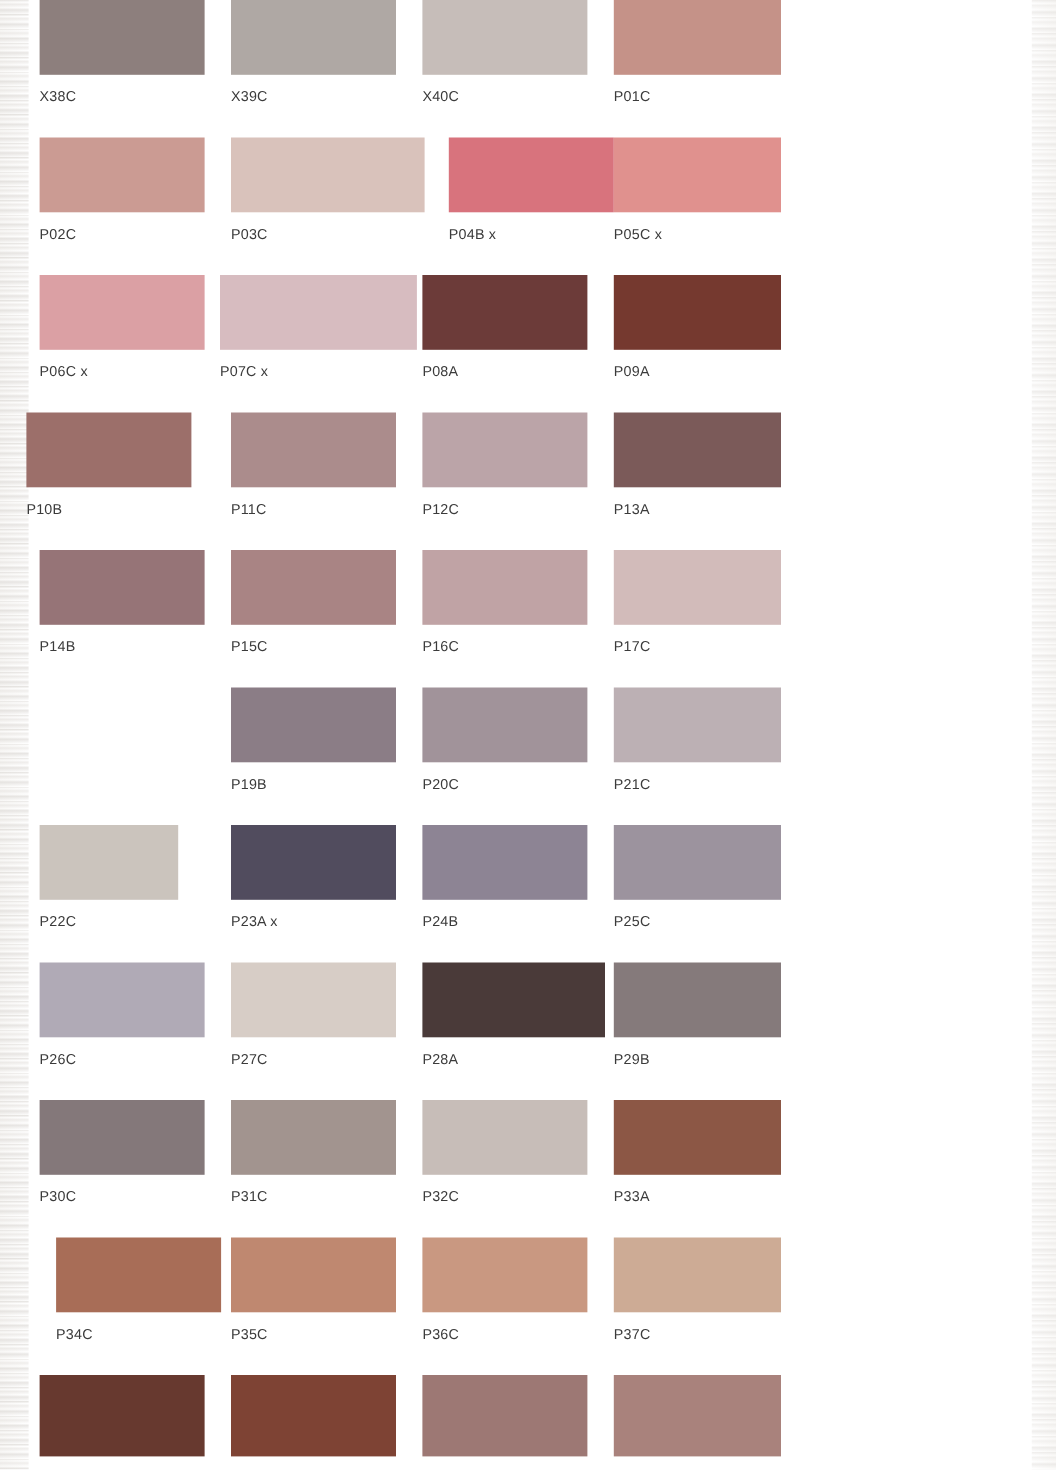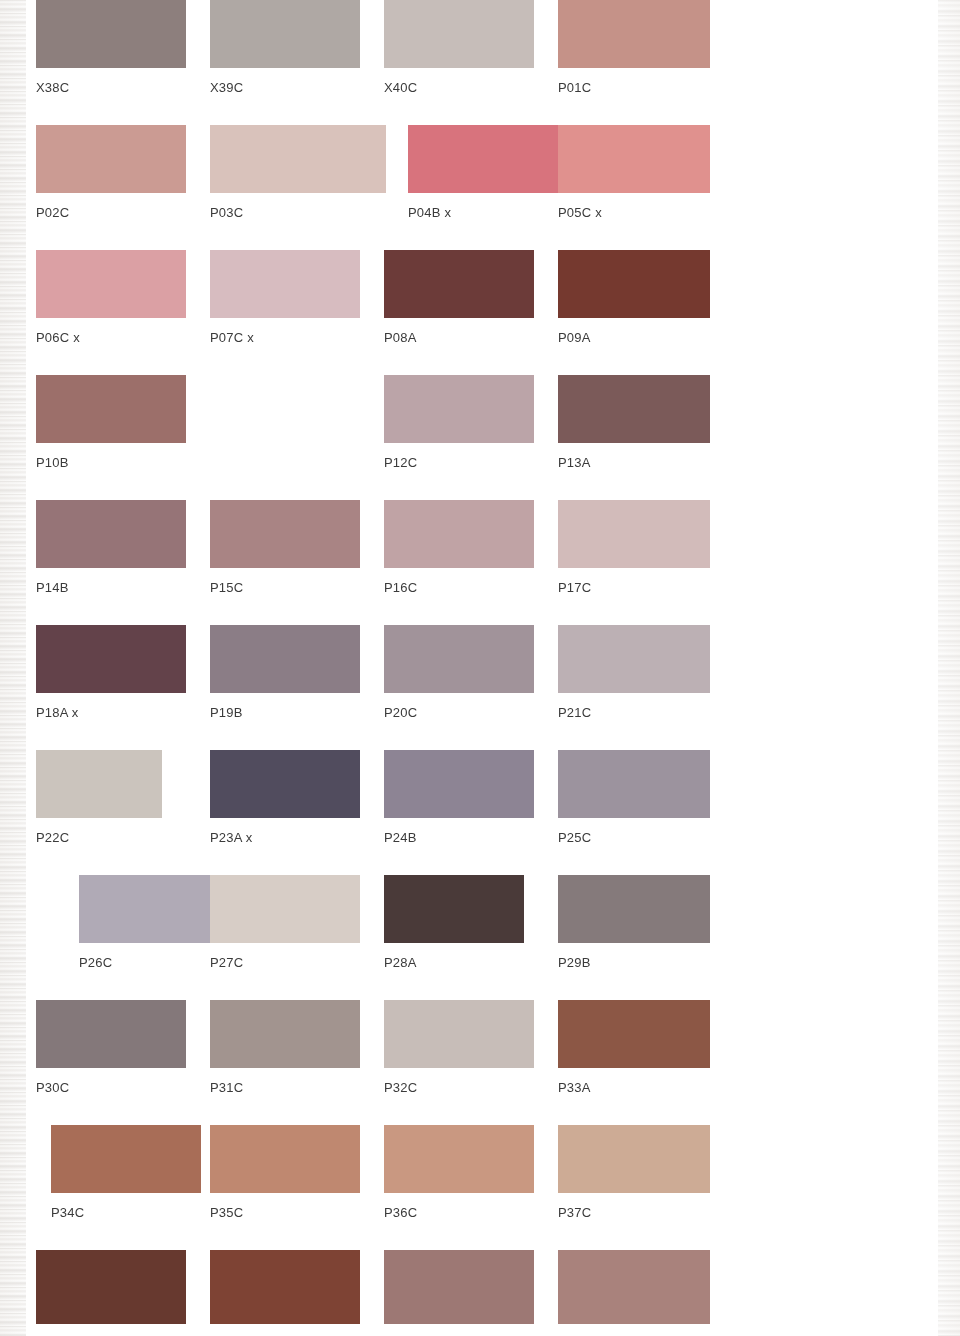--- a/index.html
+++ b/index.html
@@ -123,35 +123,39 @@
       <span class="swatch-label">P04B x</span>
     </div>
     <div class="swatch-cell" style="left: 558px; top: 125px; width: 152px;">
       <span class="swatch-chip" title="#e0918e" style="background: rgb(224, 145, 142);"></span>
       <span class="swatch-label">P05C x</span>
     </div>
     <div class="swatch-cell" style="left: 36px; top: 250px; width: 150px;">
       <span class="swatch-chip" title="#dba0a4" style="background: rgb(219, 160, 164);"></span>
       <span class="swatch-label">P06C x</span>
     </div>
-    <div class="swatch-cell" style="left: 210px; top: 250px; width: 150px;">
+    <div class="swatch-cell" style="left: 200px; top: 250px; width: 179px;">
       <span class="swatch-chip" title="#d7bcc0" style="background: rgb(215, 188, 192);"></span>
       <span class="swatch-label">P07C x</span>
     </div>
     <div class="swatch-cell" style="left: 384px; top: 250px; width: 150px;">
       <span class="swatch-chip" title="#6c3b39" style="background: rgb(108, 59, 57);"></span>
       <span class="swatch-label">P08A</span>
     </div>
     <div class="swatch-cell" style="left: 558px; top: 250px; width: 152px;">
       <span class="swatch-chip" title="#75392f" style="background: rgb(117, 57, 47);"></span>
       <span class="swatch-label">P09A</span>
     </div>
-    <div class="swatch-cell" style="left: 36px; top: 375px; width: 150px;">
+    <div class="swatch-cell" style="left: 24px; top: 375px; width: 150px;">
       <span class="swatch-chip" title="#9c6f6a" style="background: rgb(156, 111, 106);"></span>
       <span class="swatch-label">P10B</span>
+    </div>
+    <div class="swatch-cell" style="left: 210px; top: 375px; width: 150px;">
+      <span class="swatch-chip" title="#ab8c8c" style="background: rgb(171, 140, 140);"></span>
+      <span class="swatch-label">P11C</span>
     </div>
     <div class="swatch-cell" style="left: 384px; top: 375px; width: 150px;">
       <span class="swatch-chip" title="#bba4a8" style="background: rgb(187, 164, 168);"></span>
       <span class="swatch-label">P12C</span>
     </div>
     <div class="swatch-cell" style="left: 558px; top: 375px; width: 152px;">
       <span class="swatch-chip" title="#7b5a59" style="background: rgb(123, 90, 89);"></span>
       <span class="swatch-label">P13A</span>
     </div>
     <div class="swatch-cell" style="left: 36px; top: 500px; width: 150px;">
@@ -163,24 +167,20 @@
       <span class="swatch-label">P15C</span>
     </div>
     <div class="swatch-cell" style="left: 384px; top: 500px; width: 150px;">
       <span class="swatch-chip" title="#c0a3a5" style="background: rgb(192, 163, 165);"></span>
       <span class="swatch-label">P16C</span>
     </div>
     <div class="swatch-cell" style="left: 558px; top: 500px; width: 152px;">
       <span class="swatch-chip" title="#d2bbba" style="background: rgb(210, 187, 186);"></span>
       <span class="swatch-label">P17C</span>
     </div>
-    <div class="swatch-cell" style="left: 36px; top: 625px; width: 150px;">
-      <span class="swatch-chip" title="#63424a" style="background: rgb(99, 66, 74);"></span>
-      <span class="swatch-label">P18A x</span>
-    </div>
     <div class="swatch-cell" style="left: 210px; top: 625px; width: 150px;">
       <span class="swatch-chip" title="#8b7d86" style="background: rgb(139, 125, 134);"></span>
       <span class="swatch-label">P19B</span>
     </div>
     <div class="swatch-cell" style="left: 384px; top: 625px; width: 150px;">
       <span class="swatch-chip" title="#a1939a" style="background: rgb(161, 147, 154);"></span>
       <span class="swatch-label">P20C</span>
     </div>
     <div class="swatch-cell" style="left: 558px; top: 625px; width: 152px;">
       <span class="swatch-chip" title="#bcb0b4" style="background: rgb(188, 176, 180);"></span>
@@ -195,29 +195,29 @@
       <span class="swatch-label">P23A x</span>
     </div>
     <div class="swatch-cell" style="left: 384px; top: 750px; width: 150px;">
       <span class="swatch-chip" title="#8d8494" style="background: rgb(141, 132, 148);"></span>
       <span class="swatch-label">P24B</span>
     </div>
     <div class="swatch-cell" style="left: 558px; top: 750px; width: 152px;">
       <span class="swatch-chip" title="#9c939e" style="background: rgb(156, 147, 158);"></span>
       <span class="swatch-label">P25C</span>
     </div>
-    <div class="swatch-cell" style="left: 36px; top: 875px; width: 150px; margin-left: 43px;">
+    <div class="swatch-cell" style="left: 36px; top: 875px; width: 150px;">
       <span class="swatch-chip" title="#b0aab6" style="background: rgb(176, 170, 182);"></span>
       <span class="swatch-label">P26C</span>
     </div>
     <div class="swatch-cell" style="left: 210px; top: 875px; width: 150px;">
       <span class="swatch-chip" title="#d7cdc6" style="background: rgb(215, 205, 198);"></span>
       <span class="swatch-label">P27C</span>
     </div>
-    <div class="swatch-cell" style="left: 384px; top: 875px; width: 140px;">
+    <div class="swatch-cell" style="left: 384px; top: 875px; width: 166px;">
       <span class="swatch-chip" title="#4a3a39" style="background: rgb(74, 58, 57);"></span>
       <span class="swatch-label">P28A</span>
     </div>
     <div class="swatch-cell" style="left: 558px; top: 875px; width: 152px;">
       <span class="swatch-chip" title="#857a7b" style="background: rgb(133, 122, 123);"></span>
       <span class="swatch-label">P29B</span>
     </div>
     <div class="swatch-cell" style="left: 36px; top: 1000px; width: 150px;">
       <span class="swatch-chip" title="#84787a" style="background: rgb(132, 120, 122);"></span>
       <span class="swatch-label">P30C</span>

